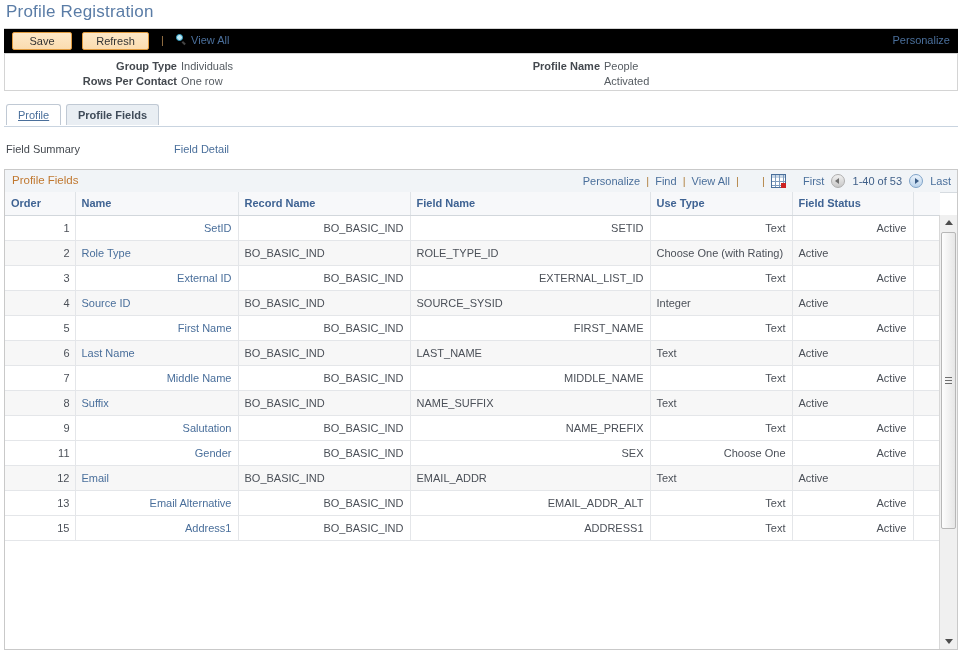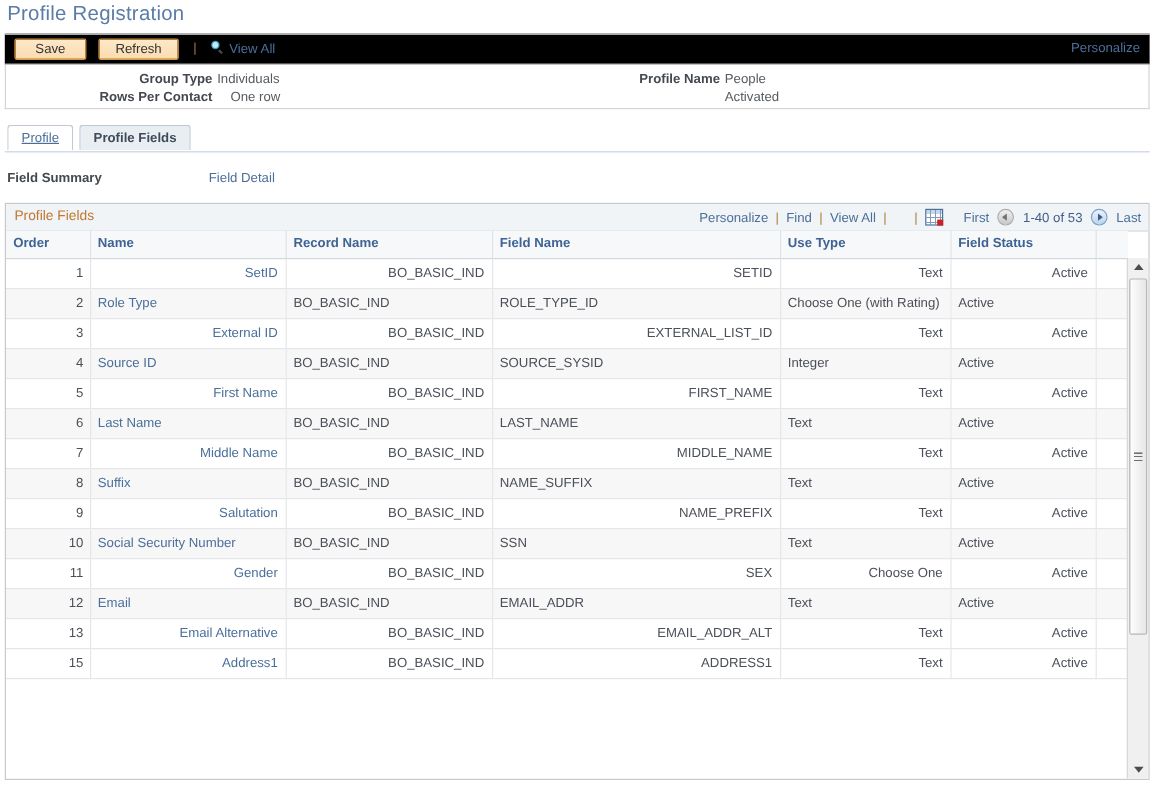--- a/index.html
+++ b/index.html
@@ -127,21 +127,21 @@
     border-top: none;
     box-sizing: border-box;
   }
   .sum-field { position: absolute; white-space: nowrap; font-size: 11px; }
   .sum-label { font-weight: bold; color: #44494f; }
   #sum-grouptype { left: 0px; top: 6px; width: 172px; text-align: right; }
   #sum-rows     { left: 0px; top: 21px; width: 172px; text-align: right; }
   #sum-profilename { left: 380px; top: 6px; width: 215px; text-align: right; }
   #sum-status   { left: 380px; top: 21px; width: 215px; text-align: right; }
   .sum-val-gt { position: absolute; left: 176px; top: 6px; color: #555b61; }
-  .sum-val-rp { position: absolute; left: 176px; top: 21px; color: #555b61; margin-left: 11px; }
+  .sum-val-rp { position: absolute; left: 176px; top: 21px; color: #555b61; }
   .sum-val-pn { position: absolute; left: 599px; top: 6px; color: #555b61; }
   .sum-val-st { position: absolute; left: 599px; top: 21px; color: #555b61; }
 
   
   .tabstrip {
     position: absolute;
     left: 0px;
     top: 104px;
     width: 962px;
     height: 23px;
@@ -186,21 +186,21 @@
     position: absolute;
     left: 0px;
     top: 143px;
     width: 962px;
     height: 16px;
   }
   .fs-title {
     position: absolute;
     left: 6px;
     top: 0px;
-    font-weight: bold;
+    font-weight: normal;
     color: #44494f;
     font-size: 11px;
     white-space: nowrap;
   }
   .fs-detail {
     position: absolute;
     left: 174px;
     top: 0px;
     color: #4a6f9b;
     font-size: 11px;
@@ -584,29 +584,20 @@
             </tr>
             <tr class="norm">
               <td class="order">9</td>
               <td class="name"><a>Salutation</a></td>
               <td>BO_BASIC_IND</td>
               <td>NAME_PREFIX</td>
               <td>Text</td>
               <td>Active</td>
               <td></td>
             </tr>
-            <tr class="alt">
-              <td class="order">10</td>
-              <td class="name"><a>Social Security Number</a></td>
-              <td>BO_BASIC_IND</td>
-              <td>SSN</td>
-              <td>Text</td>
-              <td>Active</td>
-              <td></td>
-            </tr>
             <tr class="norm">
               <td class="order">11</td>
               <td class="name"><a>Gender</a></td>
               <td>BO_BASIC_IND</td>
               <td>SEX</td>
               <td>Choose One</td>
               <td>Active</td>
               <td></td>
             </tr>
             <tr class="alt">

